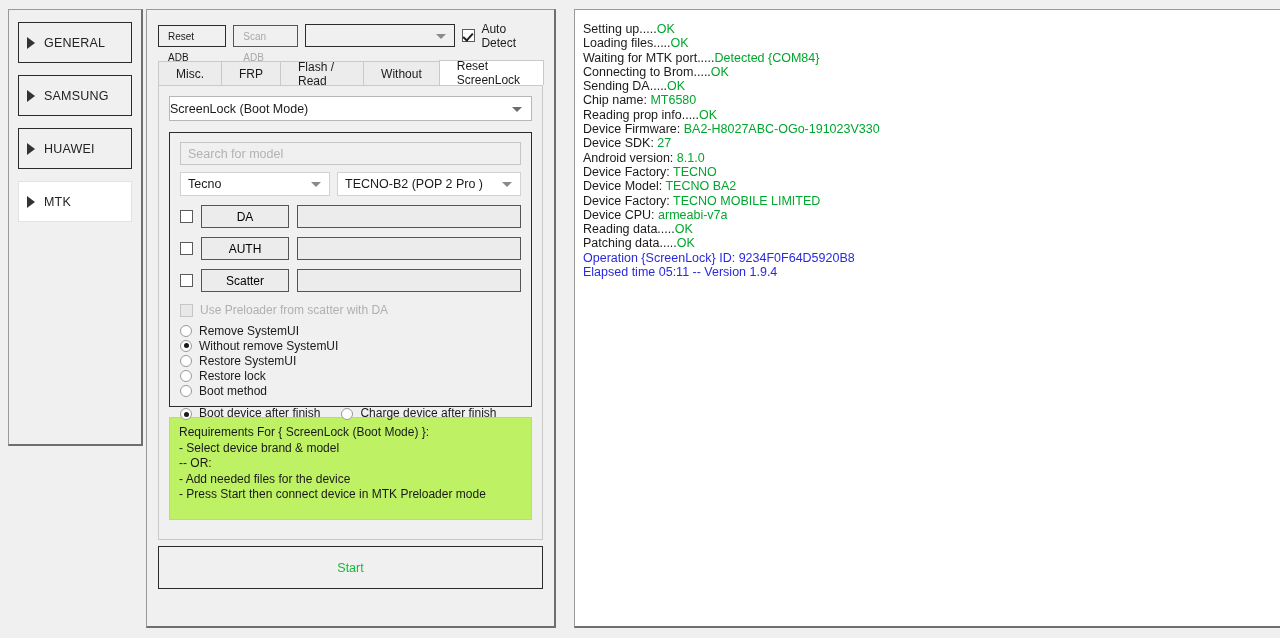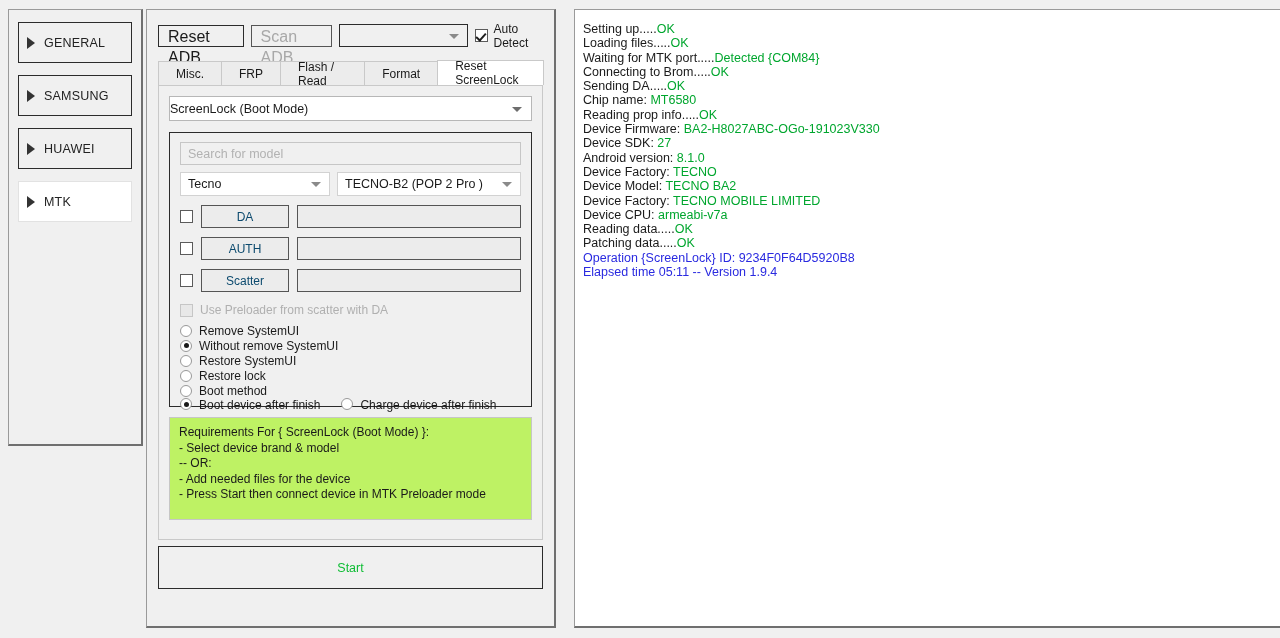--- a/index.html
+++ b/index.html
@@ -76,21 +76,21 @@
   .toolbar {
     display: flex;
     align-items: center;
     height: 23px;
     gap: 7px;
   }
   .btn {
     height: 22px;
     background: #f0f0f0;
     border: 1px solid #2b2b2b;
-    font-size: 16px;
+    font-size: 10px;
     font-family: "Liberation Sans", sans-serif;
     color: #1a1a1a;
     padding: 0 9px;
     cursor: pointer;
     line-height: 21px;
   }
   .btn.disabled { color: #a8a8a8; border-color: #555; cursor: default; }
   .combo {
     height: 23px;
     background: #f0f0f0;
@@ -233,21 +233,21 @@
   .filerow {
     display: flex;
     align-items: center;
     gap: 8px;
     margin-top: 9px;
   }
   .file-btn {
     width: 88px; height: 23px;
     background: #ececec;
     border: 1px solid #555;
-    color: #0c4a6e;
+    color: #000000;
     font-size: 12px;
     display: flex; align-items: center; justify-content: center;
     cursor: default;
   }
   .file-path {
     flex: 1; height: 23px;
     background: #ececec;
     border: 1px solid #555;
   }
 
@@ -274,22 +274,22 @@
   .radio.on::after {
     content: "";
     position: absolute;
     left: 2.5px; top: 2.5px;
     width: 5px; height: 5px;
     border-radius: 50%;
     background: #1a1a1a;
   }
   .radio-label { font-size: 12px; color: #1a1a1a; }
   .bottom-radios {
-    display: flex; align-items: flex-start; gap: 7px;
-    margin-top: 0;
+    display: flex; align-items: flex-end; gap: 7px;
+    margin-top: 8px;
   }
   .bottom-radios .gap { width: 7px; }
 
   .req-box {
     margin-top: 10px;
     border: 1px solid #c6c6c6;
     background: #bef264;
     height: 103px;
     padding: 7px 9px;
     font-size: 12px;
@@ -367,21 +367,21 @@
       <div class="chk-wrap">
         <span class="chkbox checked"></span>
         <span class="chk-label">Auto Detect</span>
       </div>
     </div>
 
     <div class="tabrow">
       <div class="tab">Misc.</div>
       <div class="tab">FRP</div>
       <div class="tab">Flash / Read</div>
-      <div class="tab">Format</div>
+      <div class="tab">Without</div>
       <div class="tab active">Reset ScreenLock</div>
     </div>
 
     <div class="tabpanel">
 
       <div class="mode-combo">
         <span>ScreenLock (Boot Mode)</span>
         <span class="caret"></span>
       </div>
 

